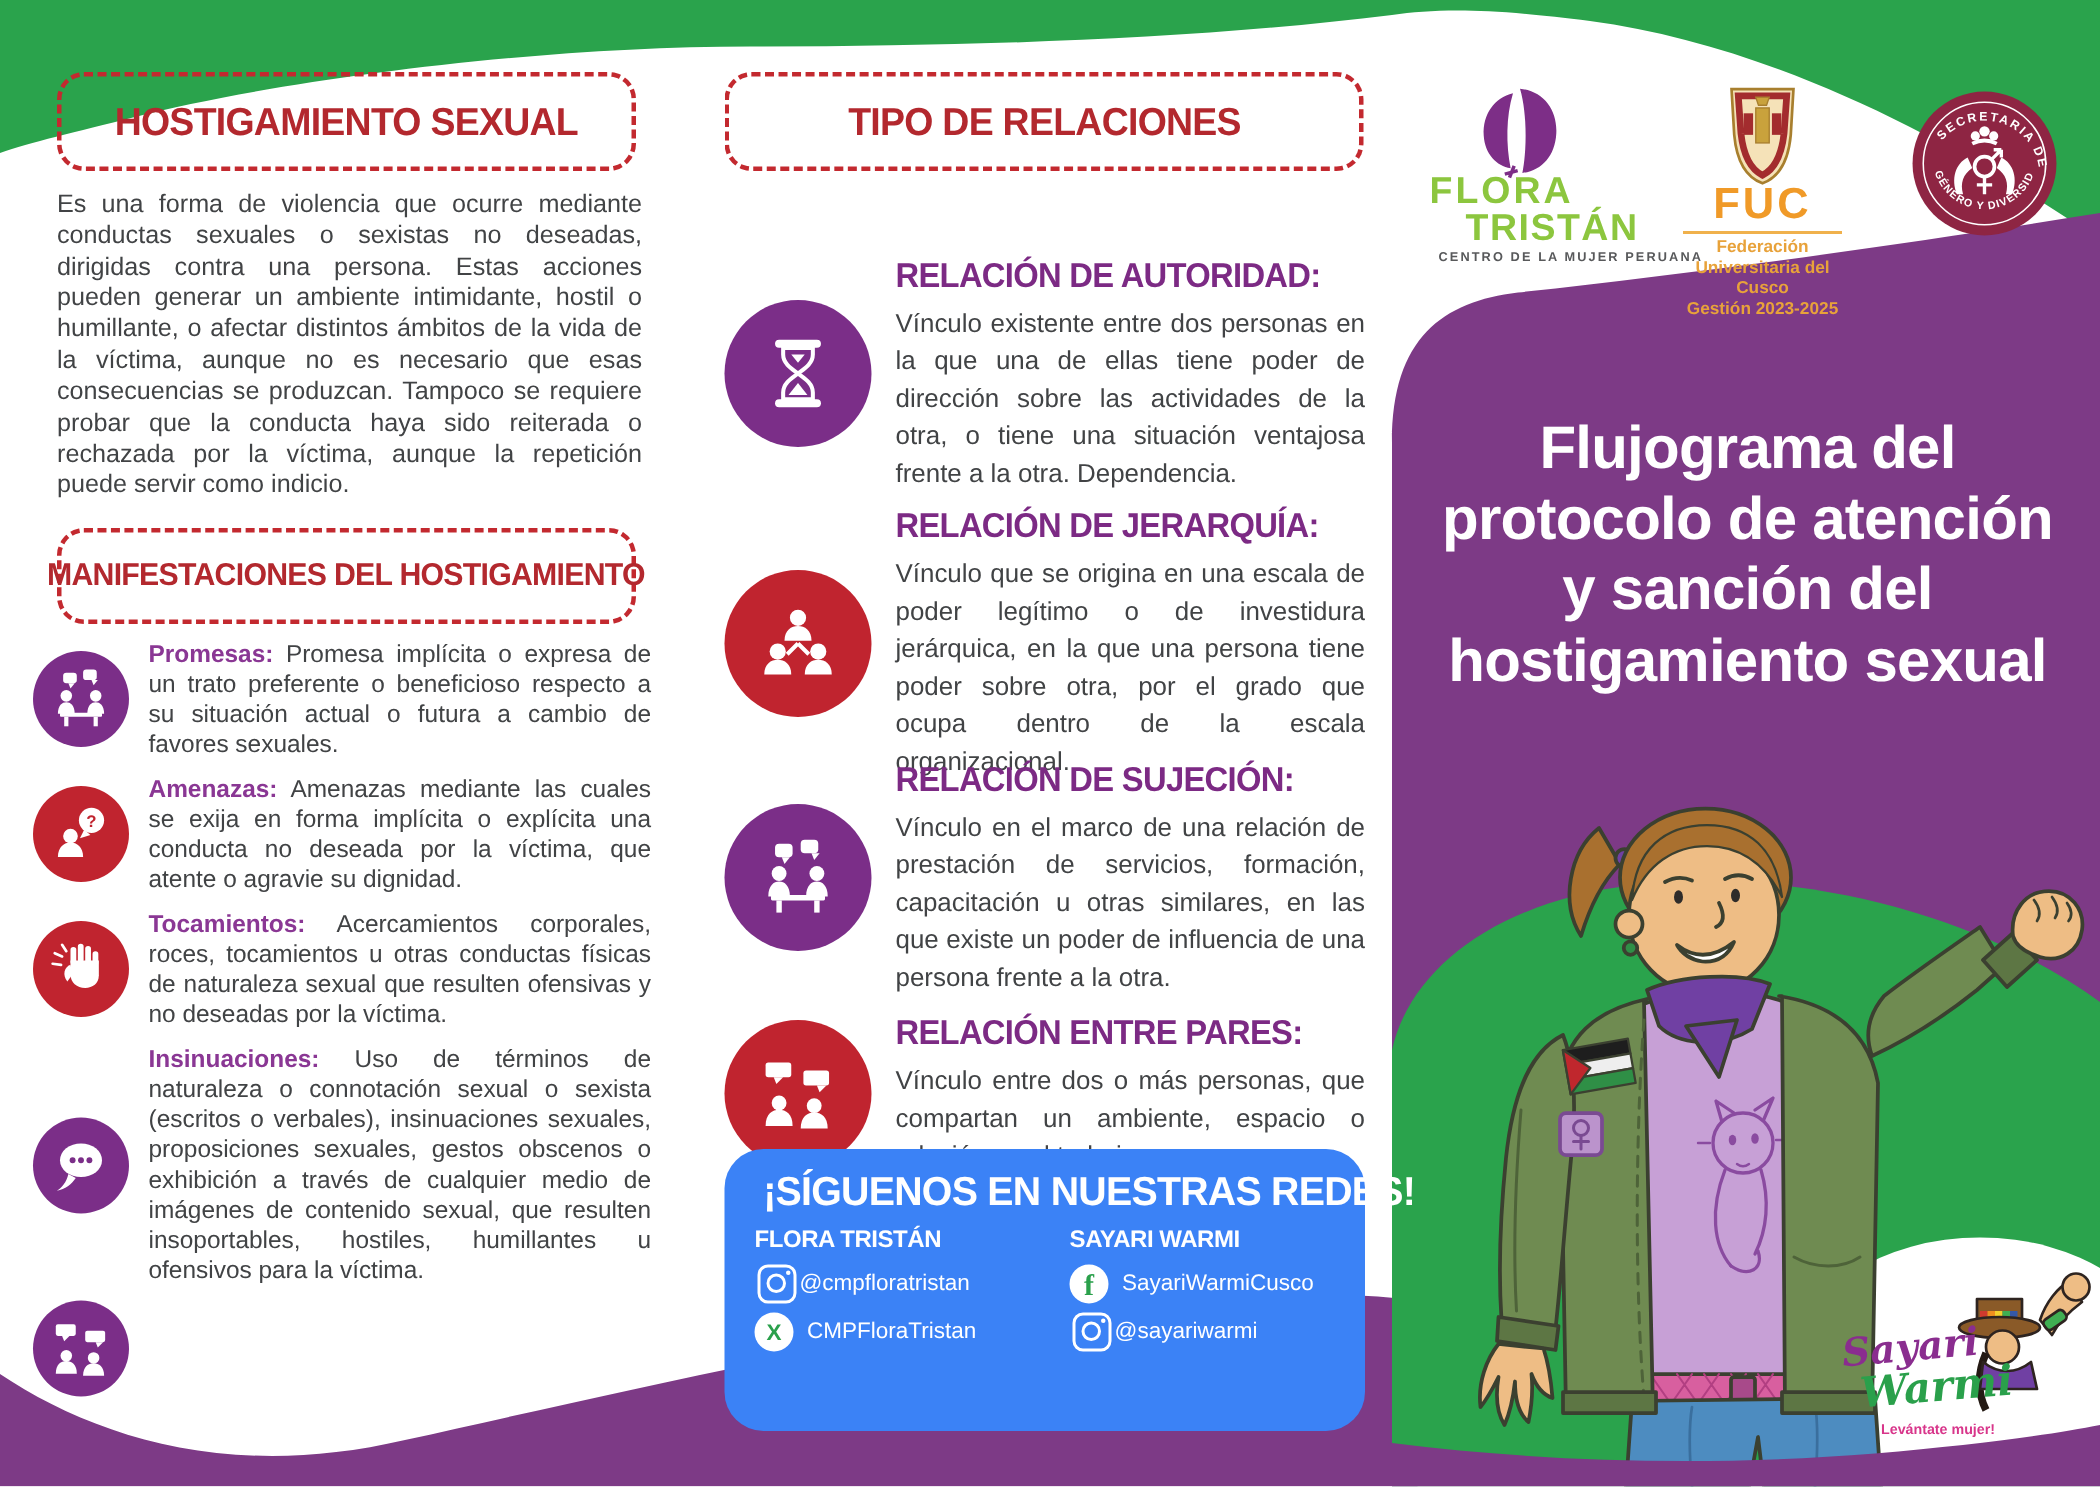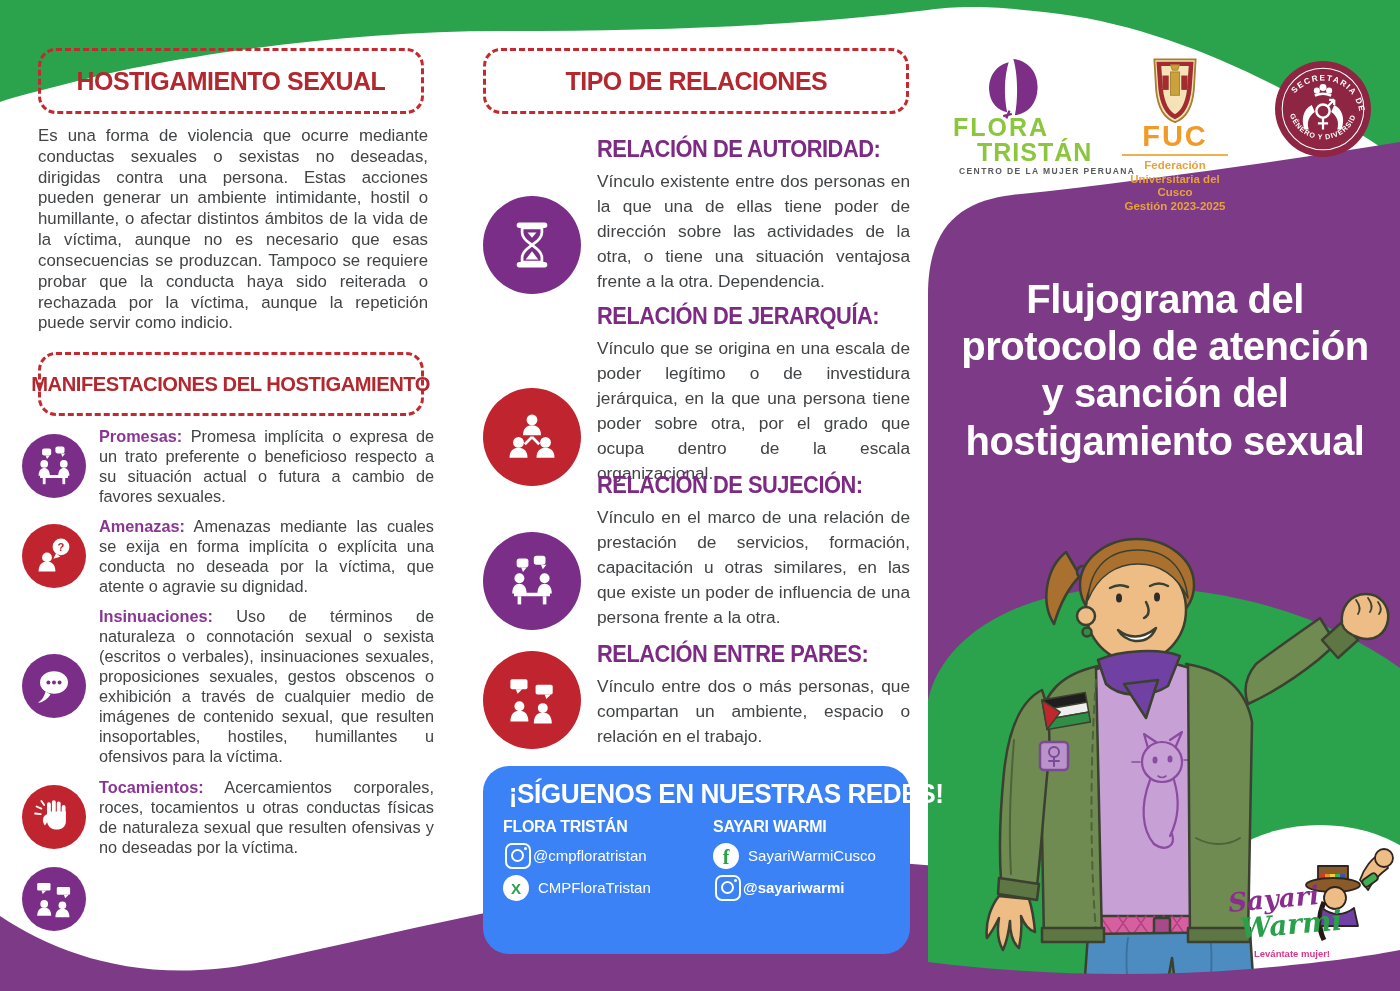--- a/index.html
+++ b/index.html
@@ -17,21 +17,21 @@
   .intro{position:absolute;left:38px;top:126px;width:390px;font-size:16.8px;line-height:1.24;
          color:#414345;text-align:justify;z-index:3;}
   .mlist{position:absolute;left:22px;top:426px;width:412px;z-index:3;}
   .mitem{display:flex;align-items:center;margin-bottom:10px;}
   .mcirc{width:64px;height:64px;border-radius:50%;flex:none;display:flex;align-items:center;
          justify-content:center;margin-right:13px;}
   .mtext{font-size:16.3px;line-height:1.23;color:#414345;text-align:justify;}
   .mlabel{font-weight:bold;color:#8a3794;}
 
   
-  .ritem{position:absolute;left:483px;width:427px;display:flex;align-items:flex-end;z-index:3;}
+  .ritem{position:absolute;left:483px;width:427px;display:flex;align-items:center;z-index:3;margin-top:34px;}
   .rcirc{width:98px;height:98px;border-radius:50%;flex:none;display:flex;align-items:center;
          justify-content:center;margin-right:16px;}
   .rbody{width:313px;}
   .rhead{font-weight:bold;font-size:23px;letter-spacing:-0.5px;color:#7c2a84;
          transform:scaleX(.95);transform-origin:left;margin-bottom:6px;white-space:nowrap;}
   .rtext{font-size:17.3px;line-height:1.45;color:#414345;text-align:justify;}
 
   
   .gbox{position:absolute;left:483px;top:766px;width:427px;height:188px;background:#3b82f6;
         border-radius:26px;z-index:3;box-sizing:border-box;padding:13px 18px 10px 20px;color:#fff;}
@@ -210,45 +210,45 @@
               <path d="M8,52 C8,42 14,38 20,38 C26,38 32,42 32,52 Z"></path>
             <circle cx="40" cy="17" r="12"></circle>
               <path d="M33,26 l-4,8 l10,-3 z"></path>
             <text x="40" y="23" font-size="16" font-weight="bold" fill="#c0242f" text-anchor="middle" font-family="Liberation Sans, sans-serif">?</text>
           </svg>
         </div>
         <div class="mtext"><span class="mlabel">Amenazas:</span> <span>Amenazas mediante las cuales se exija en forma implícita o explícita una conducta no deseada por la víctima, que atente o agravie su dignidad.</span></div>
       </div>
 
       <div class="mitem">
-        <div class="mcirc" style="background:#7b2e88;">
-          <svg width="42" height="42" viewBox="0 0 60 60" fill="#fff">
-            <ellipse cx="30" cy="25" rx="20" ry="16"></ellipse>
-            <path d="M18,38 C16,46 12,51 7,54 C15,53 21,48 25,42 Z"></path>
-            <circle cx="22" cy="25" r="2.8" fill="#7b2e88"></circle>
-              <circle cx="30" cy="25" r="2.8" fill="#7b2e88"></circle>
-              <circle cx="38" cy="25" r="2.8" fill="#7b2e88"></circle>
-          </svg>
-        </div>
-        <div class="mtext"><span class="mlabel">Insinuaciones:</span> <span>Uso de términos de naturaleza o connotación sexual o sexista (escritos o verbales), insinuaciones sexuales, proposiciones sexuales, gestos obscenos o exhibición a través de cualquier medio de imágenes de contenido sexual, que resulten insoportables, hostiles, humillantes u ofensivos para la víctima.</span></div>
-      </div>
-
-      <div class="mitem">
         <div class="mcirc" style="background:#c0242f;">
           <svg width="42" height="42" viewBox="0 0 60 60" fill="#fff">
             <rect x="20" y="9" width="5.5" height="17" rx="2.7"></rect>
               <rect x="27" y="6" width="5.5" height="18" rx="2.7"></rect>
             <rect x="34" y="8" width="5.5" height="17" rx="2.7"></rect>
               <rect x="41" y="13" width="5.5" height="14" rx="2.7"></rect>
             <path d="M20,22 h27 v14 c0,8 -6,12 -13,12 c-8,0 -14,-5 -14,-13 z"></path>
             <path d="M20,26 C14,28 12,36 17,42 L22,35 Z"></path>
             <path d="M12,7 L16,13 M5,15 L12,18 M3,25 L11,26" stroke="#fff" stroke-width="2.6" stroke-linecap="round"></path>
           </svg>
         </div>
         <div class="mtext"><span class="mlabel">Tocamientos:</span> <span>Acercamientos corporales, roces, tocamientos u otras conductas físicas de naturaleza sexual que resulten ofensivas y no deseadas por la víctima.</span></div>
+      </div>
+
+      <div class="mitem">
+        <div class="mcirc" style="background:#7b2e88;">
+          <svg width="42" height="42" viewBox="0 0 60 60" fill="#fff">
+            <ellipse cx="30" cy="25" rx="20" ry="16"></ellipse>
+            <path d="M18,38 C16,46 12,51 7,54 C15,53 21,48 25,42 Z"></path>
+            <circle cx="22" cy="25" r="2.8" fill="#7b2e88"></circle>
+              <circle cx="30" cy="25" r="2.8" fill="#7b2e88"></circle>
+              <circle cx="38" cy="25" r="2.8" fill="#7b2e88"></circle>
+          </svg>
+        </div>
+        <div class="mtext"><span class="mlabel">Insinuaciones:</span> <span>Uso de términos de naturaleza o connotación sexual o sexista (escritos o verbales), insinuaciones sexuales, proposiciones sexuales, gestos obscenos o exhibición a través de cualquier medio de imágenes de contenido sexual, que resulten insoportables, hostiles, humillantes u ofensivos para la víctima.</span></div>
       </div>
 
       <div class="mitem">
         <div class="mcirc" style="background:#7b2e88;">
           <svg width="42" height="42" viewBox="0 0 60 60" fill="#fff">
             <rect x="6" y="7" width="19" height="11" rx="2"></rect>
               <path d="M12,18 l2,5 l5,-5 z"></path>
             <rect x="34" y="13" width="19" height="11" rx="2"></rect>
               <path d="M44,24 l2,5 l5,-5 z"></path>
             <circle cx="16" cy="37" r="5.5"></circle>
@@ -356,21 +356,21 @@
             <div class="sic icon-x"></div>
             <div class="shandle">CMPFloraTristan</div>
           </div>
         </div>
         <div class="gcol2">
           <div class="ghead">SAYARI WARMI</div>
           <div class="srow">
             <div class="sic icon-fb"></div>
             <div class="shandle">SayariWarmiCusco</div>
           </div>
-          <div class="srow" style="margin-top:1px;font-weight:bold;">
+          <div class="srow" style="margin-top:1px;">
             <div class="sic icon-ig"></div>
             <div class="shandle">@sayariwarmi</div>
           </div>
         </div>
       </div>
     </div>
   </div>
 
   <div>
 

